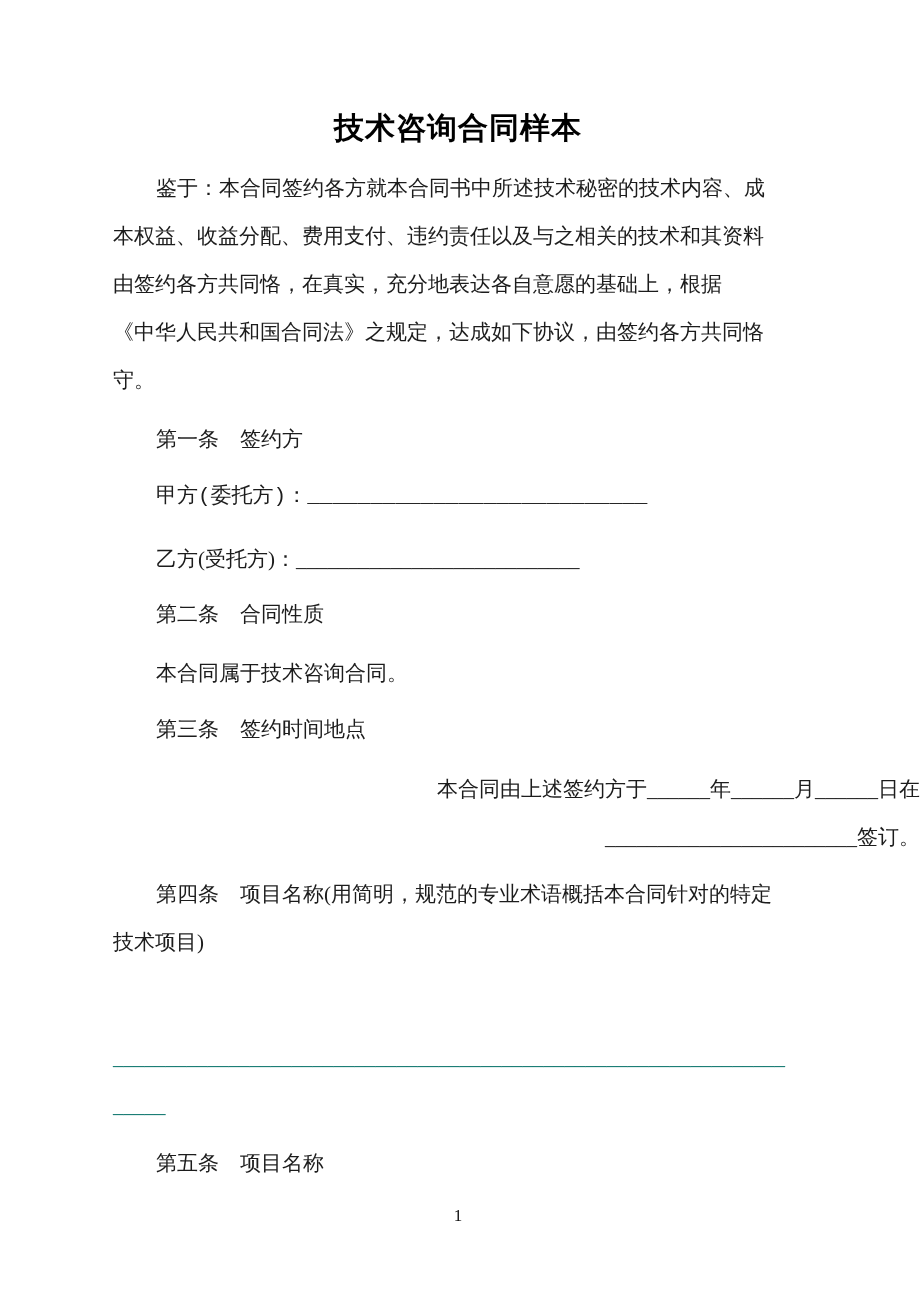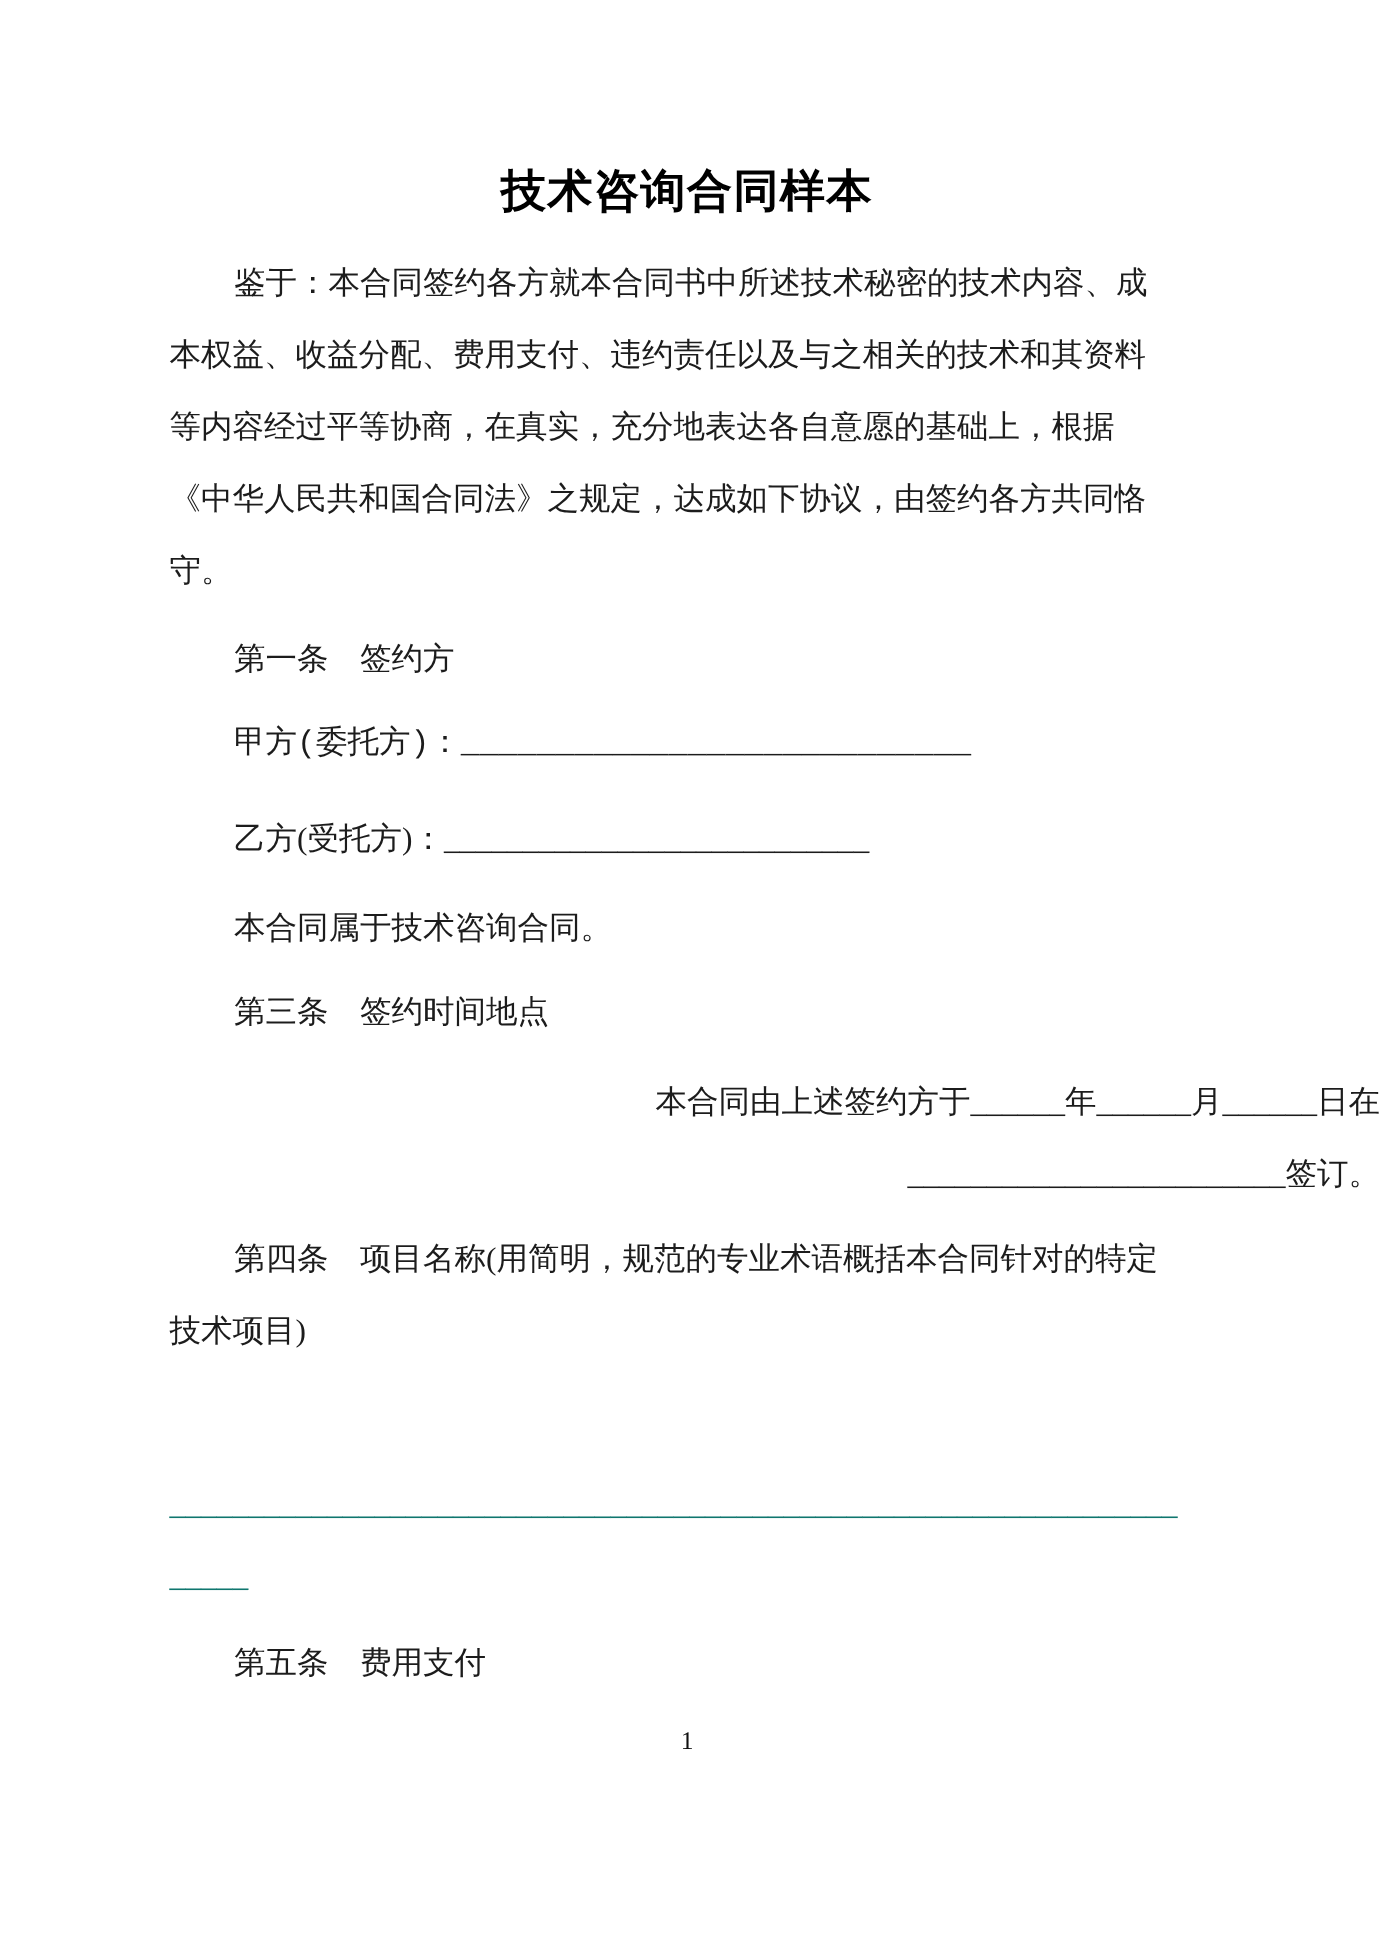--- a/index.html
+++ b/index.html
@@ -58,48 +58,49 @@
 </head>
 <body>
 
 <div class="page">
 
   <div class="doc-title">技术咨询合同样本</div>
 
   <div class="para-preamble">
     <div class="line indent">鉴于：本合同签约各方就本合同书中所述技术秘密的技术内容、成</div>
     <div class="line">本权益、收益分配、费用支付、违约责任以及与之相关的技术和其资料</div>
-    <div class="line">等内容经过平等协商，在真实，充分地表达各自意愿的基础上，根据</div>
+    <div class="line">由签约各方共同恪，在真实，充分地表达各自意愿的基础上，根据</div>
     <div class="line">《中华人民共和国合同法》之规定，达成如下协议，由签约各方共同恪</div>
     <div class="line">守。</div>
   </div>
 
   <div class="para-a1 line indent">第一条　签约方</div>
 
   <div class="para-party-a line indent">甲方(委托方)：___________________________</div>
 
   <div class="para-party-b line indent">乙方(受托方)：___________________________</div>
 
+  <div class="para-a2 line indent">第二条　合同性质</div>
 
   <div class="para-a2-body line indent">本合同属于技术咨询合同。</div>
 
   <div class="para-a3 line indent">第三条　签约时间地点</div>
 
   <div class="para-a3-body">
     <div class="line indent">本合同由上述签约方于______年______月______日在</div>
     <div class="line">________________________签订。</div>
   </div>
 
   <div class="para-a4">
     <div class="line indent">第四条　项目名称(用简明，规范的专业术语概括本合同针对的特定</div>
     <div class="line">技术项目)</div>
   </div>
 
   <div class="para-fill">
     <div class="line fill-line">________________________________________________________________</div>
     <div class="line fill-line">_____</div>
   </div>
 
-  <div class="para-a5 line indent">第五条　费用支付</div>
+  <div class="para-a5 line indent">第五条　项目名称</div>
 
   <div class="page-number">1</div>
 
 </div>
 
 </body></html>

